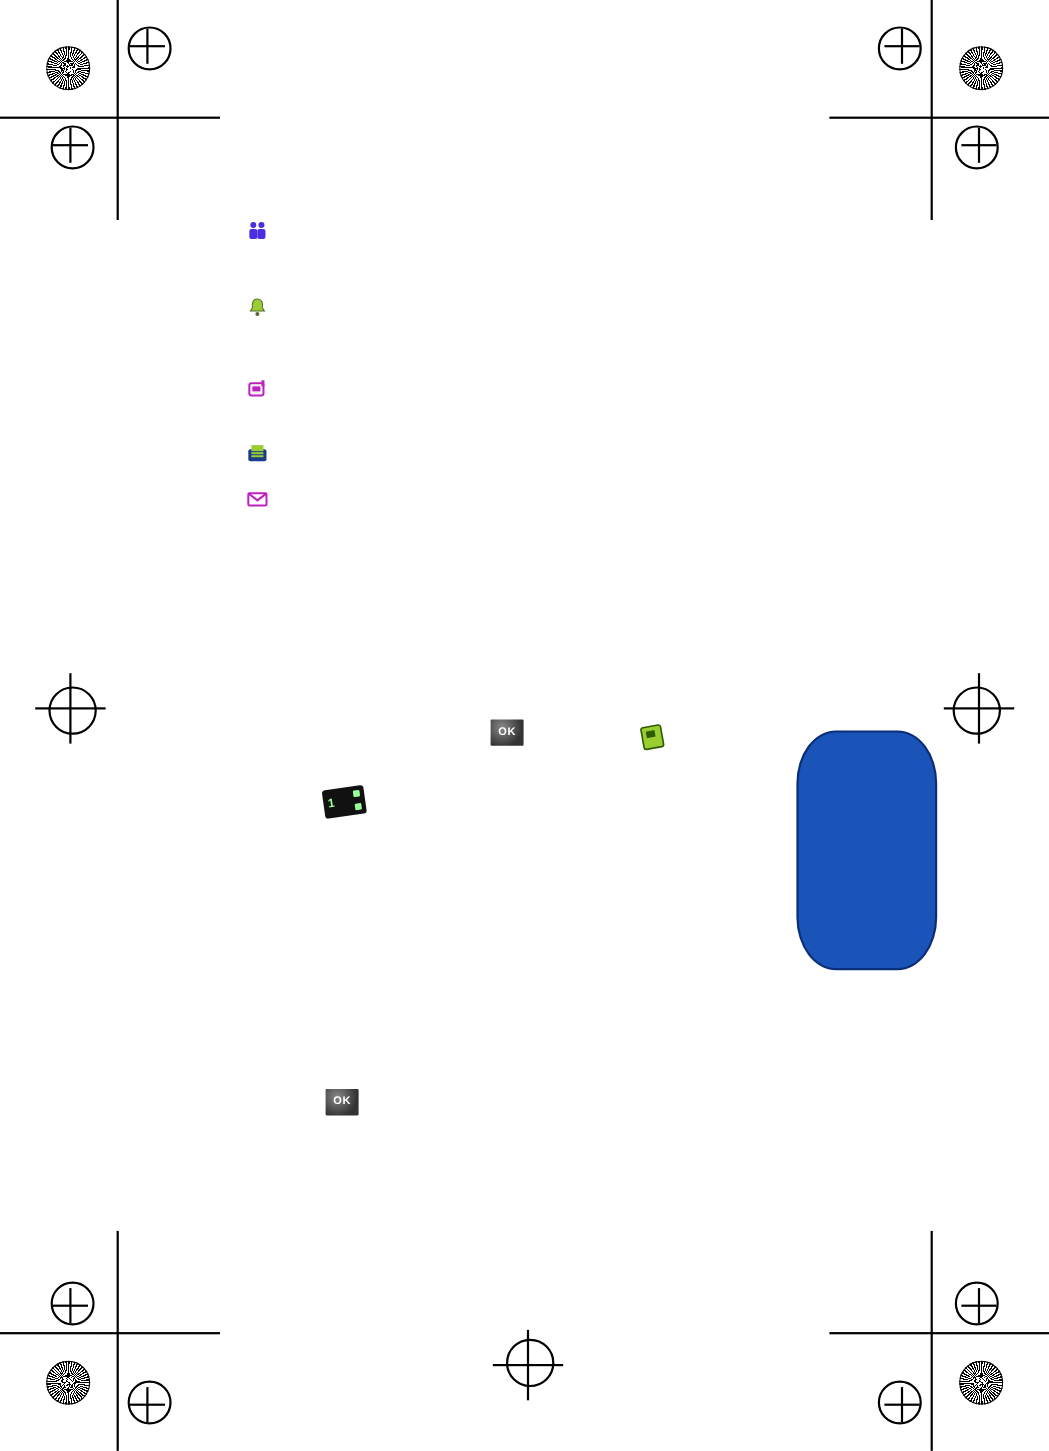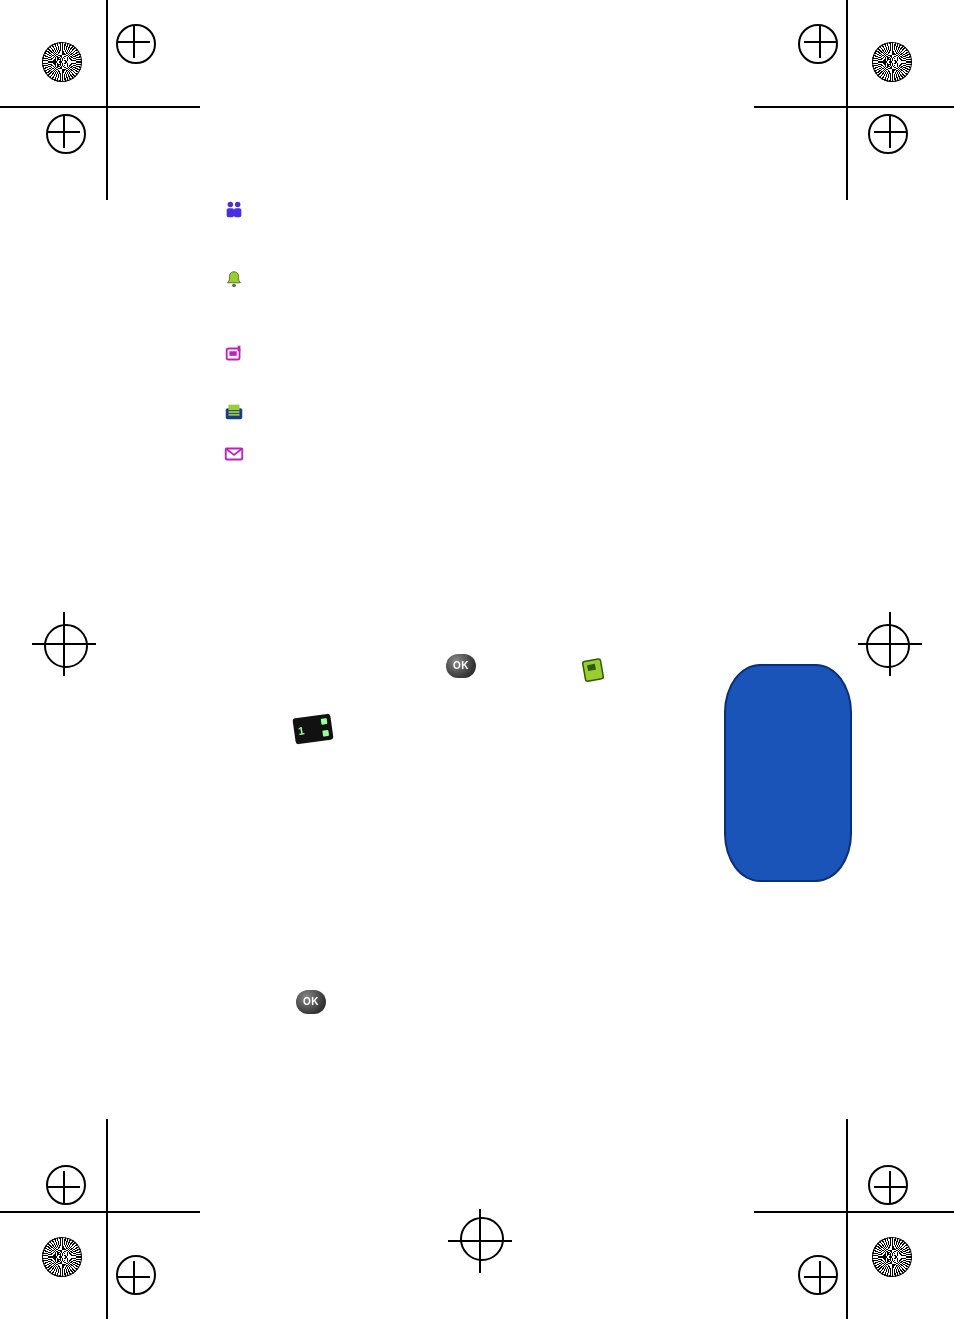--- a/index.html
+++ b/index.html
@@ -26,21 +26,21 @@
 
 .sun{position:absolute;width:40px;height:40px;border-radius:50%;background:
   repeating-conic-gradient(#000 0deg 4deg,#fff 4deg 8deg);
   box-shadow:0 0 0 1px #000 inset}
 
 
 .ico{position:absolute;left:222px;width:24px;height:24px;display:flex;align-items:center;justify-content:center}
 .ico svg{width:22px;height:22px}
 
 
-.ok-btn{position:absolute;width:30px;height:24px;border-radius:12px;background:radial-gradient(circle at 35% 30%,#888,#333 70%);color:#fff;font:bold 10px/24px Arial;text-align:center;letter-spacing:.5px}
+.ok-btn{position:absolute;width:30px;height:24px;border-radius:1px;background:radial-gradient(circle at 35% 30%,#888,#333 70%);color:#fff;font:bold 10px/24px Arial;text-align:center;letter-spacing:.5px}
 .book-ico{position:absolute;width:28px;height:28px}
 .card-ico{position:absolute;width:34px;height:26px;background:#111;border-radius:3px;transform:rotate(-8deg);color:#9f9;font:bold 11px/26px Arial;padding-left:4px}
 
 
 .phone{position:absolute;left:724px;top:664px;width:124px;height:214px;background:#1a54b8;border:2px solid #0a2f78;border-radius:36px/48px}
 
 </style>
 </head>
 <body>
 <div class="page">

